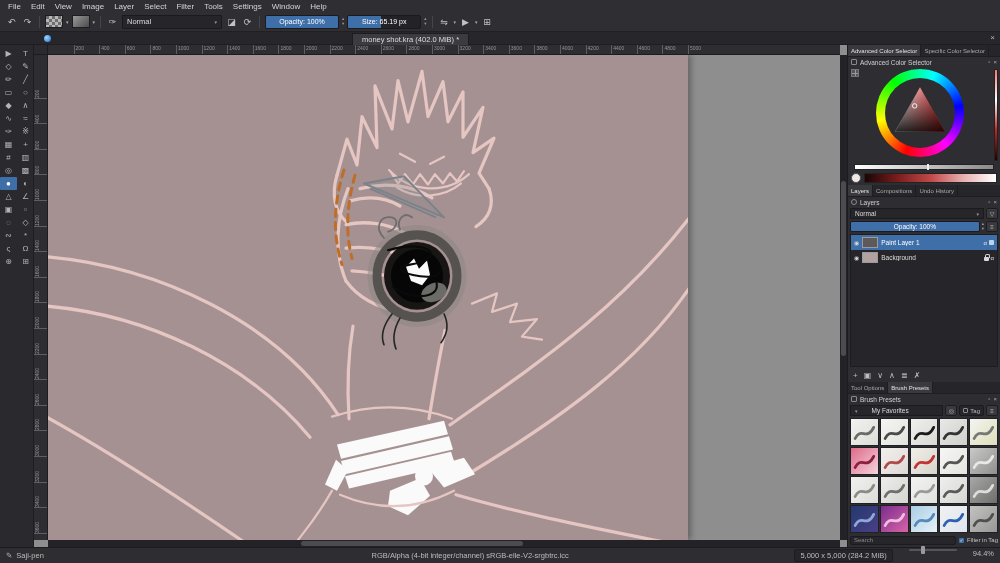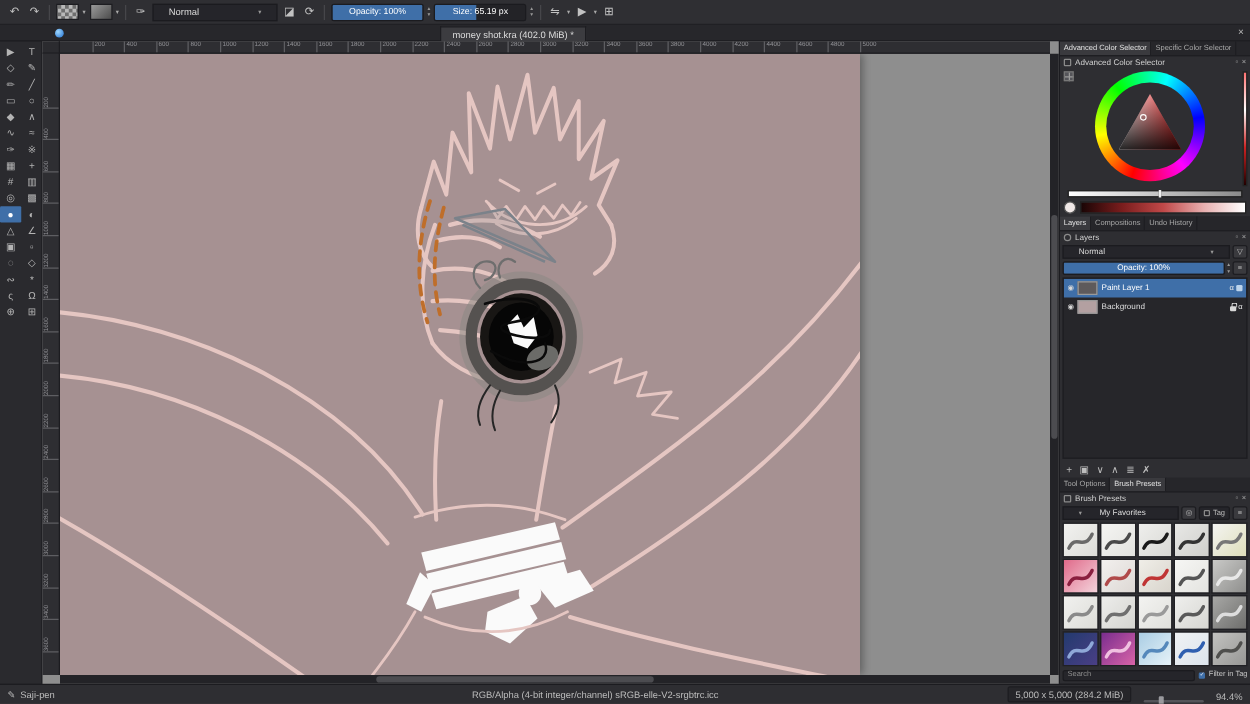--- a/index.html
+++ b/index.html
@@ -14,21 +14,21 @@
   .wbtn{width:26px;text-align:center;font-size:7px;color:#bbb;cursor:default}
   .menubar{height:12px;background:#2f2f33;display:flex;align-items:center;padding-left:3px;font-size:8px;color:#d4d4d4;flex:0 0 12px}
   .menubar span{padding:0 5px}
   .toolbar{height:20px;background:#2f2f33;border-bottom:1px solid #202024;display:flex;align-items:center;gap:3px;padding:0 5px;flex:0 0 20px}
   .tbtn{min-width:13px;height:14px;display:flex;align-items:center;justify-content:center;color:#c2c2c2;font-size:9px;border-radius:2px}
   .sep{width:1px;height:12px;background:#46464a;margin:0 2px}
   .chooser{width:18px;height:13px;border:1px solid #1d1d21;display:inline-block}
   .checker{display:block;width:100%;height:100%;background:repeating-conic-gradient(#b8b8b8 0 25%,#6e6e6e 0 50%) 0 0/6px 6px}
   .pattern-fill{display:block;width:100%;height:100%;background:linear-gradient(135deg,#9a9a9a,#4c4c4c)}
   .mini-arrow{font-size:5px;color:#aaa}
-  .combo{height:14px;background:#25252a;border:1px solid #1b1b1f;border-radius:0;display:flex;align-items:center;gap:14px;padding:0 12px;font-size:7.5px;color:#ddd}
+  .combo{height:14px;background:#25252a;border:1px solid #1b1b1f;border-radius:0;display:flex;align-items:center;gap:14px;padding:0 4px;font-size:7.5px;color:#ddd}
   .combo .arr{font-size:5px;color:#999;margin-left:auto}
   .toolbar .combo{width:100px}
   .slider{position:relative;width:74px;height:14px;background:#232327;border:1px solid #1b1b1f;border-radius:2px;overflow:hidden}
   .slider .fill{position:absolute;left:0;top:0;bottom:0;background:var(--accent)}
   .slabel{position:absolute;inset:0;display:flex;align-items:center;justify-content:center;font-size:7px;color:#fff;white-space:nowrap}
   .spin{display:flex;flex-direction:column;justify-content:center;font-size:4.5px;line-height:4.5px;color:#999}
 
   
   .tabrow{height:13px;background:#27272b;position:relative;flex:0 0 13px;border-bottom:1px solid #1e1e22}
   .doc-icon{position:absolute;left:44px;top:3px;width:7px;height:7px;border-radius:50%;background:radial-gradient(circle at 35% 35%,#9fd8ff,#1f6fd0)}
@@ -117,31 +117,44 @@
   .brush-cell{border:1px solid #202024;overflow:hidden}
   .brush-cell svg{width:100%;height:100%;display:block}
   .search-row{flex:0 0 12px;display:flex;align-items:center;gap:3px;padding:0 2px}
   .search-box{flex:1;height:9px;background:#25252a;border:1px solid #1b1b1f;border-radius:2px;display:flex;align-items:center;padding:0 3px;color:#8a8a8a;font-size:6px}
   .chk{width:5px;height:5px;background:var(--accent);border-radius:1px;display:flex;align-items:center;justify-content:center;color:#fff;font-size:4.5px}
 
   
   .statusbar{height:16px;background:#2e2e32;border-top:1px solid #1c1c20;display:flex;align-items:center;gap:8px;padding:0 6px;font-size:7.5px;color:#bcbcbc;flex:0 0 16px}
   .sb-left{display:flex;align-items:center;gap:4px;width:140px}
   .sb-center{flex:1;text-align:center;white-space:nowrap;overflow:hidden}
-  .sb-right{display:flex;align-items:flex-end;gap:10px}
+  .sb-right{display:flex;align-items:flex-start;gap:16px}
   .size-box{background:#26262a;border:1px solid #1d1d21;border-radius:2px;padding:1px 5px;white-space:nowrap}
   .zoom-track{position:relative;width:48px;height:2px;background:#55555a;border-radius:1px}
   .zoom-thumb{position:absolute;left:25%;top:-3px;width:4px;height:8px;background:#9a9a9e;border-radius:1px}
 </style>
 </head>
 <body>
 
 <div class="app">
 
 
+  <div class="menubar">
+      <span>File</span>
+      <span>Edit</span>
+      <span>View</span>
+      <span>Image</span>
+      <span>Layer</span>
+      <span>Select</span>
+      <span>Filter</span>
+      <span>Tools</span>
+      <span>Settings</span>
+      <span>Window</span>
+      <span>Help</span>
+    </div>
 
   <div class="toolbar">
     <span class="tbtn">↶</span>
     <span class="tbtn">↷</span>
     <span class="sep"></span>
     <span class="chooser">
         <span class="checker"></span>
       </span>
     <span class="mini-arrow">▾</span>
     <span class="chooser">

